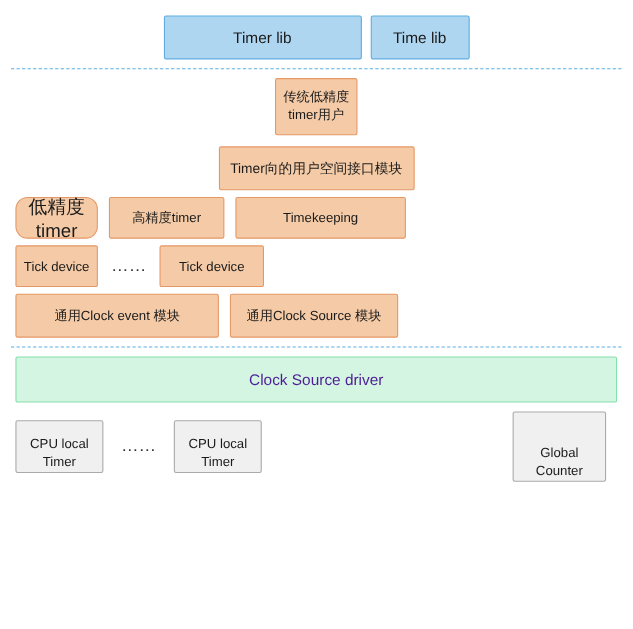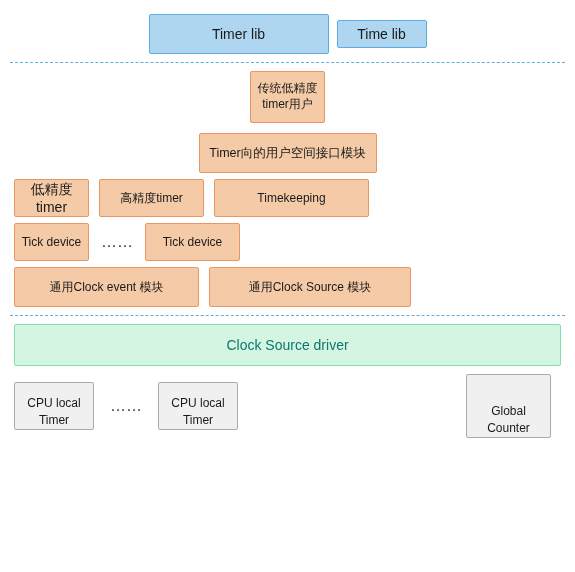--- a/index.html
+++ b/index.html
@@ -46,21 +46,21 @@
 
     
     .box-green {
       background: #d5f5e3;
       border: 1.5px solid #82e0aa;
       border-radius: 2px;
       display: flex;
       align-items: center;
       justify-content: center;
       text-align: center;
-      color: #0f766e;
+      color: #4c1d95;
     }
 
     
     .box-gray {
       background: #f0f0f0;
       border: 1.5px solid #aaa;
       border-radius: 2px;
       display: flex;
       align-items: flex-end;
       justify-content: center;
@@ -87,21 +87,21 @@
     }
 
     .row1 .timer-lib {
       width: 180px;
       height: 40px;
       font-size: 14px;
     }
 
     .row1 .time-lib {
       width: 90px;
-      height: 28px;
+      height: 40px;
       font-size: 14px;
     }
 
     
     .sep1 {
       margin-bottom: 8px;
     }
 
     
     .row2 {
@@ -132,21 +132,22 @@
       flex-direction: row;
       align-items: center;
       gap: 10px;
       margin-bottom: 6px;
       padding: 0 4px;
     }
 
     .row3 .low-res {
       width: 75px;
       height: 38px;
-      font-size: 14px;
+      font-size: 17px;
+      border-radius: 11px;
     }
 
     .row3 .high-res {
       width: 105px;
       height: 38px;
       font-size: 12px;
     }
 
     .row3 .timekeeping {
       width: 155px;
@@ -193,21 +194,21 @@
       padding: 0 4px;
     }
 
     .row5 .clock-event {
       width: 185px;
       height: 40px;
       font-size: 12px;
     }
 
     .row5 .clock-source-mod {
-      width: 202px;
+      width: 153px;
       height: 40px;
       font-size: 12px;
     }
 
     
     .sep2 {
       margin-bottom: 8px;
     }
 
     

